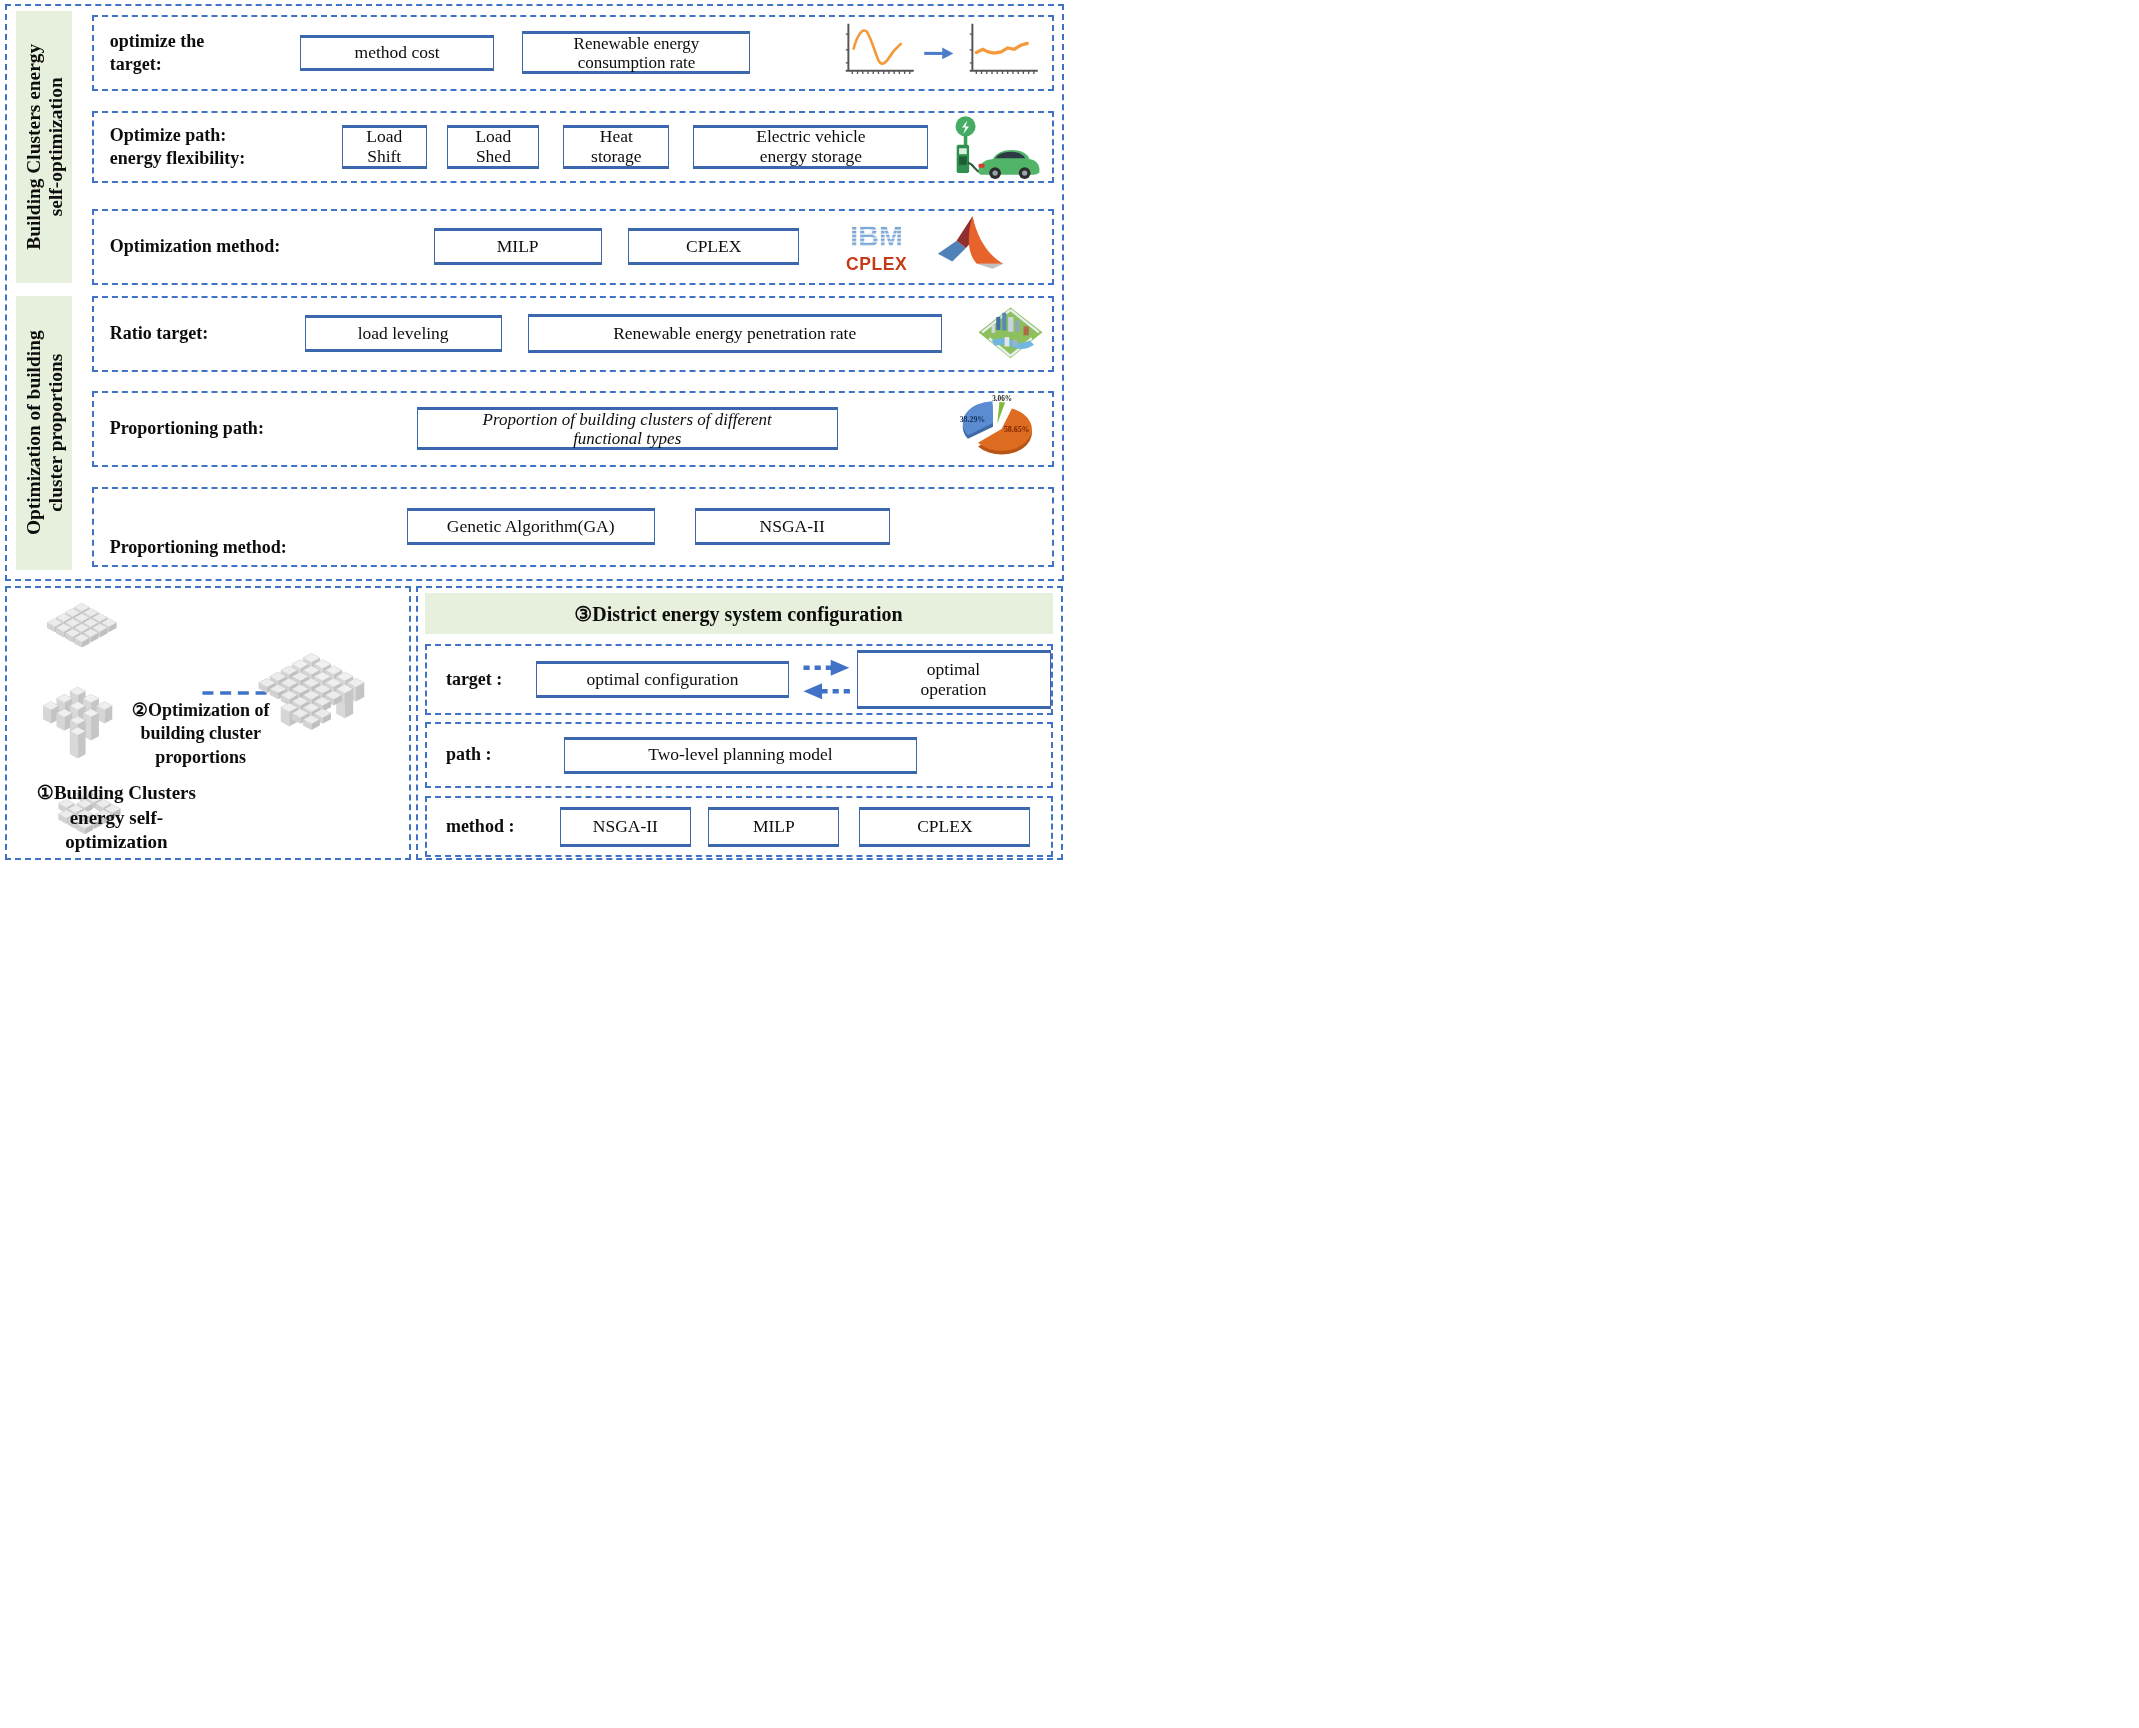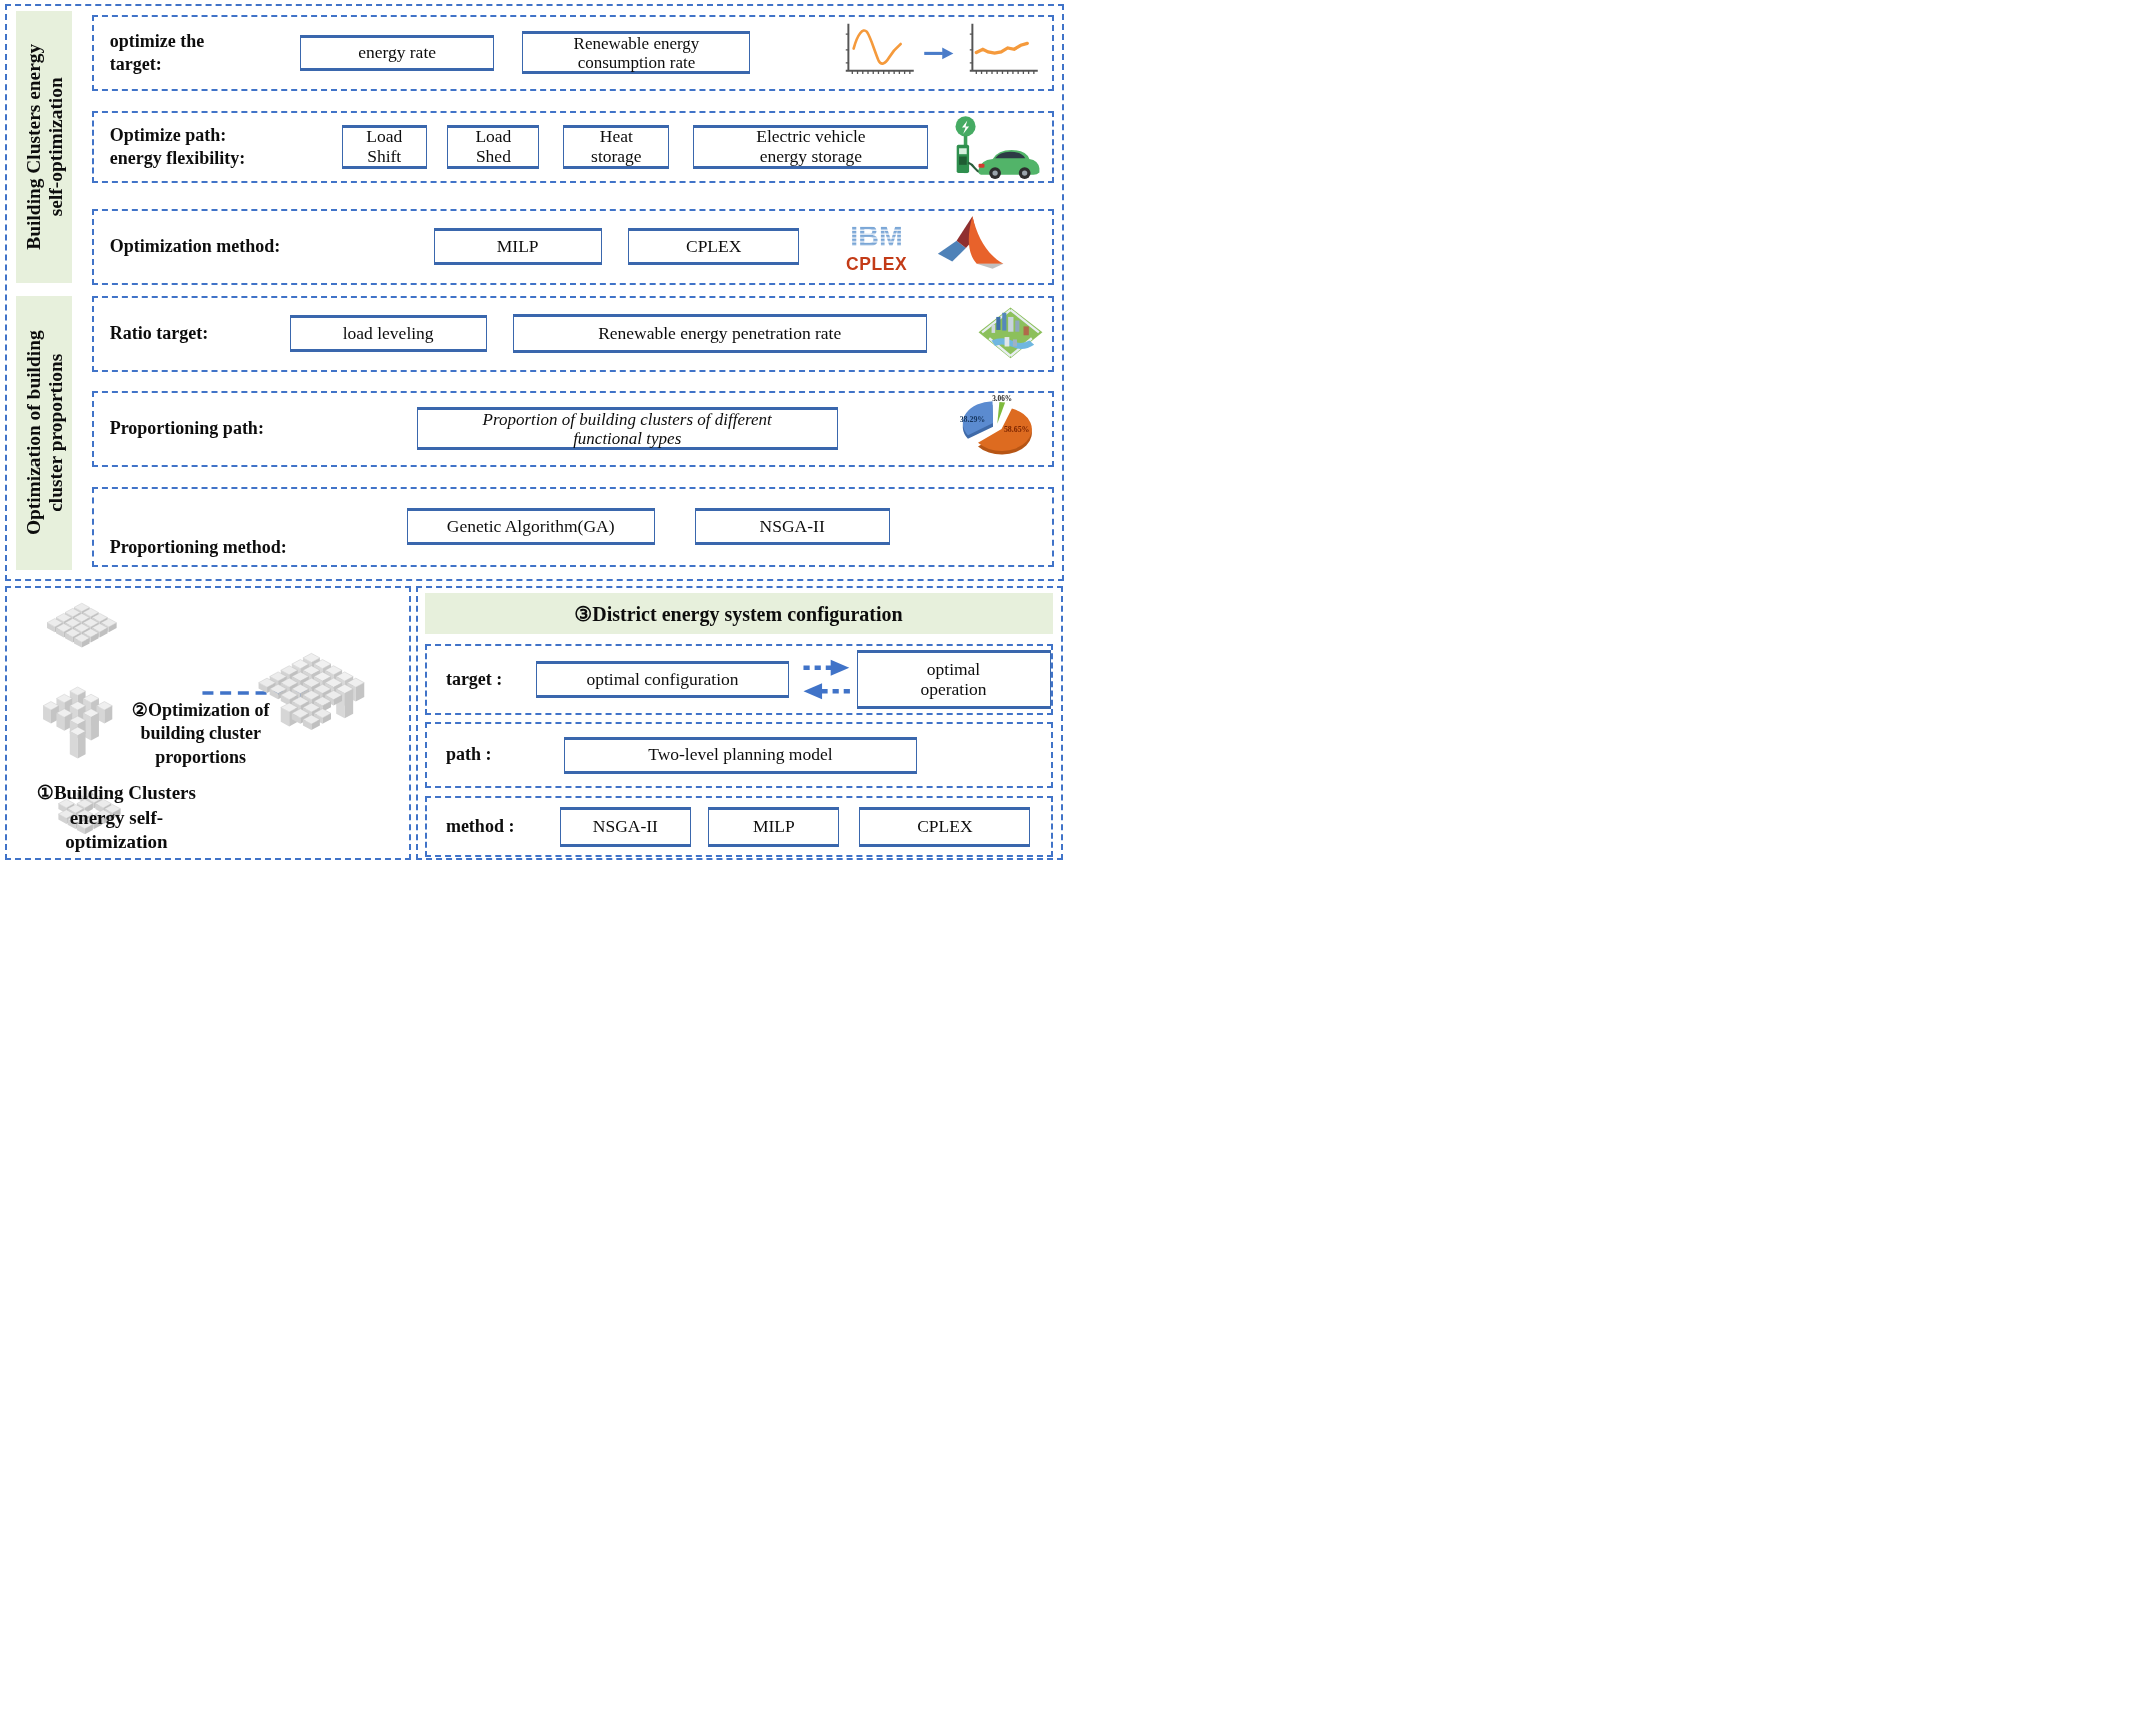--- a/index.html
+++ b/index.html
@@ -56,21 +56,21 @@
     </div>
 
     <div class="vlabel" style="left:9px; top:290px; width:56px; height:274px;">
       <span style="width:265px;">Optimization of building
 cluster proportions</span>
     </div>
 
     <div class="row" style="left:85px; top:9px; width:962px; height:76px;">
       <div class="lbl" style="width:171px;">optimize the
 target:</div>
-      <div class="b" style="width:194px; height:36px; margin-left:19.4px;">energy rate</div>
+      <div class="b" style="width:194px; height:36px; margin-left:19.4px;">method cost</div>
       <div class="b" style="width:228px; height:43px; margin-left:28.4px; font-size:17px;">Renewable energy
 consumption rate</div>
       <div class="iconwrap" style="margin-left:auto; margin-right:9px; display:flex; align-items:center; gap:3.9px;">
         <svg width="85" height="67" viewBox="0 0 130 100">
           <path d="M22,6 V78 M18,78 H122" stroke="#555" stroke-width="3" fill="none"></path>
           <path d="M18,22 h5 M18,46 h5 M18,66 h5" stroke="#555" stroke-width="2"></path>
           <path d="M28,83 v-5 M36,83 v-5 M44,83 v-5 M52,83 v-5 M60,83 v-5 M68,83 v-5 M76,83 v-5 M84,83 v-5 M92,83 v-5 M100,83 v-5 M108,83 v-5 M116,83 v-5" stroke="#555" stroke-width="2"></path>
           <path d="M30,44 C36,22 44,12 50,18 C56,26 62,48 68,62 C72,70 78,68 84,58 C90,48 96,42 102,37" stroke="#f59a3c" stroke-width="4" fill="none" stroke-linecap="round"></path>
         </svg>
         <svg width="31" height="14.2" viewBox="0 0 50 20">
@@ -133,21 +133,21 @@
       <svg width="72" height="67" viewBox="0 0 100 92" style="margin-left:26px;">
         <polygon points="4,56 30,38 43,48 24,67" fill="#4f82b8"></polygon>
         <polygon points="30,38 52,4 58,31 43,48" fill="#8f2f2f"></polygon>
         <path d="M52,4 C59,34 73,58 95,70 L58,70 C45,56 44,32 52,4 Z" fill="#e8622b"></path>
         <path d="M58,70 L95,70 L80,77 Z" fill="#8c8c8c" opacity="0.55"></path>
       </svg>
     </div>
 
     <div class="row" style="left:85px; top:290px; width:962px; height:76px;justify-content:center;">
       <div class="lbl" style="width:175px;">Ratio target:</div>
-      <div class="b" style="width:197px; height:37px; margin-left:5px;">load leveling</div>
+      <div class="b" style="width:197px; height:37px; margin-left:20px;">load leveling</div>
       <div class="b" style="width:414px; height:39px; margin-left:26px;">Renewable energy penetration rate</div>
       <svg width="71" height="67" viewBox="0 0 120 100" style="margin-left:auto; margin-right:6.5px;">
         <polygon points="60,6 114,48 60,92 6,48" fill="#8cc05c"></polygon>
         <path d="M60,10 L12,48 M60,10 L108,48 M24,58 L60,88 M96,58 L60,88" stroke="#e8eef2" stroke-width="4" fill="none"></path>
         <path d="M28,62 q18,-8 34,0 q16,8 30,0 l8,7 q-18,12 -36,4 q-18,-8 -30,-2 z" fill="#6fb7e0"></path>
         <rect x="36" y="22" width="7" height="22" fill="#3f6fa8"></rect>
         <rect x="46" y="15" width="7" height="30" fill="#5588bb"></rect>
         <rect x="56" y="22" width="9" height="25" fill="#c8d4dd"></rect>
         <rect x="68" y="28" width="7" height="19" fill="#8fa8bc"></rect>
         <rect x="28" y="35" width="6" height="14" fill="#d0d8de"></rect>

